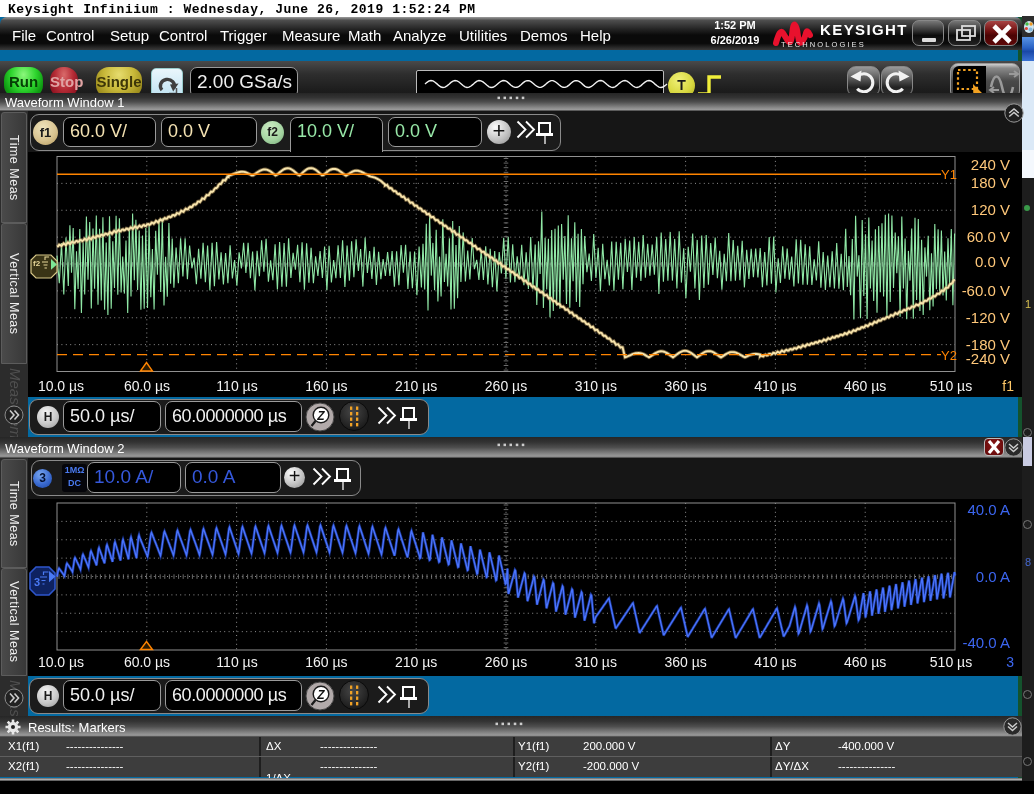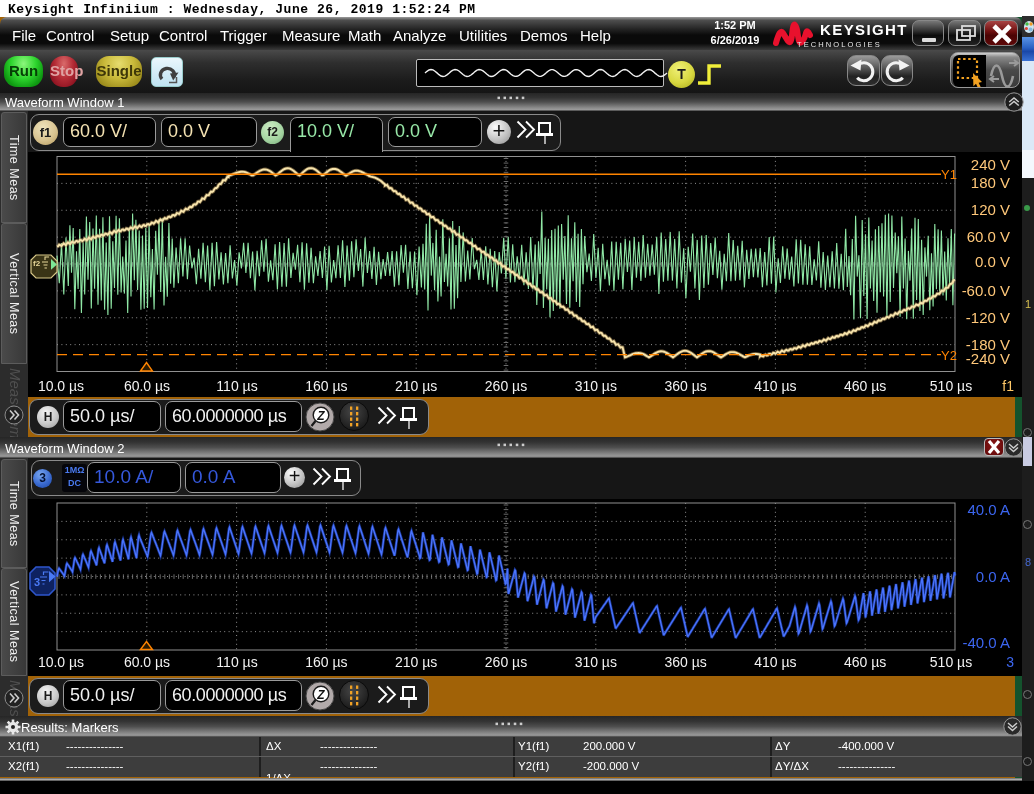--- a/index.html
+++ b/index.html
@@ -3,32 +3,32 @@
 <meta charset="utf-8">
 <style>
   * { margin:0; padding:0; box-sizing:border-box; }
   html,body { width:1034px; height:794px; overflow:hidden; background:#000; }
   body { font-family:"Liberation Sans", sans-serif; position:relative; }
   .abs { position:absolute; }
   
   #titlebar { left:0; top:0; width:1034px; height:17px; background:#fff; }
   #titlebar span { position:absolute; left:8px; top:2px; font-family:"Liberation Mono",monospace; font-weight:bold; font-size:13px; letter-spacing:0.55px; color:#000; white-space:pre; }
   
-  #app { left:0; top:17px; width:1022px; height:764px; background:#a16207; border-right:7px solid #14532d; }
+  #app { left:0; top:17px; width:1022px; height:764px; background:#0369a1; border-right:4px solid #14532d; }
   
   #menubar { left:0; top:0; width:1022px; height:33px;
     background:linear-gradient(180deg,#9c9c9c 0%,#4e4e4e 10%,#222 38%,#0a0a0a 55%,#0a0a0a 80%,#3a3a3a 100%);
     border-radius:7px 7px 0 0; }
   .mitem { position:absolute; top:10px; color:#fff; font-size:15px; }
   #clock { position:absolute; top:1px; left:690px; width:90px; text-align:center; color:#fff; font-size:11px; font-weight:bold; line-height:15px; }
   .winbtn { position:absolute; top:3px; height:26px; border-radius:7px; border:1px solid #888;
     background:linear-gradient(180deg,#777 0%,#333 40%,#0c0c0c 60%,#222 100%); }
   #btnclose { background:linear-gradient(180deg,#a94444 0%,#6b0d0d 45%,#4a0404 60%,#5e0808 100%); }
   
-  #toolbar { left:0; top:33px; width:1022px; height:43px;
+  #toolbar { left:0; top:44px; width:1022px; height:43px;
     background:linear-gradient(180deg,#4a4a4a 0%,#2e2e2e 30%,#1c1c1c 70%,#151515 100%);padding-left:36px; }
   .tbtn { position:absolute; top:6px; height:31px; border-radius:13px; color:#123; font-weight:bold; font-size:15px; text-align:center; line-height:29px; }
   .field { position:absolute; background:#000; border:1px solid #9a9a9a; border-radius:7px; color:#eee; font-size:19px; padding-left:6px; line-height:28px; height:31px; }
   
   .whead { left:0; width:1022px; height:18px;
     background:linear-gradient(180deg,#262626 0%,#333 25%,#4e4e4e 50%,#8a8a8a 82%,#999 92%,#3a3a3a 100%); }
   .whead .t { position:absolute; left:5px; top:2px; font-size:13px; color:#fff; }
   .dots { position:absolute; color:#ccc; font-size:10px; letter-spacing:2.5px; top:-1px; }
   
   .sidebar { left:0; width:28px; background:#2c2c2c; }
@@ -94,21 +94,21 @@
     <span class="mitem" style="left:348px">Math</span>
     <span class="mitem" style="left:393px">Analyze</span>
     <span class="mitem" style="left:459px">Utilities</span>
     <span class="mitem" style="left:520px">Demos</span>
     <span class="mitem" style="left:580px">Help</span>
     <div id="clock">1:52 PM<br>6/26/2019</div>
     <svg style="left:774px;top:3px" width="40" height="30" viewBox="0 0 40 30">
         <path d="M2 23 Q6 8 9 13 Q12 18 14 21 Q17 25 18 15 Q19 3 21 5 Q23 7 24 16 Q25 25 28 22 Q31 18 32 13 Q33 9 36 15" fill="none" stroke="#e8112d" stroke-width="6" stroke-linecap="round" stroke-linejoin="round"></path>
       </svg>
     <span style="position:absolute;left:820px;top:4px;color:#fff;font-size:15px;font-weight:bold;letter-spacing:1.4px">KEYSIGHT</span>
-    <span style="position:absolute;left:797px;top:22.5px;color:#e8e8e8;font-size:7.5px;letter-spacing:2.1px">TECHNOLOGIES</span>
+    <span style="position:absolute;left:781px;top:22.5px;color:#e8e8e8;font-size:7.5px;letter-spacing:2.1px">TECHNOLOGIES</span>
     <div class="winbtn" style="left:912px;width:32px">
         <svg style="left:0;top:0" width="32" height="26" viewBox="0 0 32 26">
           <rect x="9" y="17" width="14" height="4" rx="1" fill="#ddd"></rect>
         </svg>
       </div>
     <div class="winbtn" style="left:948px;width:33px">
         <svg style="left:0;top:0" width="33" height="26" viewBox="0 0 33 26">
           <rect x="13" y="5" width="13" height="10" fill="none" stroke="#ddd" stroke-width="1.8"></rect>
           <rect x="8" y="9" width="13" height="10" fill="none" stroke="#ddd" stroke-width="1.8"></rect>
         </svg>
@@ -123,20 +123,21 @@
     <div class="tbtn" style="left:4px;width:39px;background:radial-gradient(ellipse at 50% 25%,#8cf77c 0%,#2ed52e 45%,#0f9b12 75%,#0b7a0e 100%);color:#064006">Run</div>
     <div class="tbtn" style="left:50px;width:28px;background:radial-gradient(ellipse at 50% 25%,#d96a6a 0%,#b52c36 45%,#8c1220 80%,#7a0e1a 100%);color:#e0a3a3">Stop</div>
     <div class="tbtn" style="left:96px;width:46px;background:radial-gradient(ellipse at 50% 25%,#e6dc6e 0%,#c9b93a 45%,#9d8d1d 80%,#8a7c16 100%);color:#3d3608">Single</div>
     <div style="position:absolute;left:151px;top:7px;width:32px;height:30px;background:linear-gradient(180deg,#eaf6fc,#bfe3f2);border-radius:5px;border:1px solid #9cc;">
         <svg width="32" height="30" viewBox="0 0 32 30">
           <path d="M10 21 A 7 6.5 0 1 1 22 19" fill="none" stroke="#3f3f3f" stroke-width="3.4"></path>
           <path d="M26.5 14.5 l-8.5 1 3.2 7 z" fill="#3f3f3f"></path>
           <path d="M17 24.5 h7.5 v-5.5" fill="none" stroke="#555" stroke-width="1.5"></path>
         </svg>
       </div>
+    <div class="field" style="left:190px;top:6px;width:108px">2.00 GSa/s</div>
     <div class="field" style="left:416px;top:9px;width:248px;height:28px;border-radius:2px;border-color:#bbb">
         <svg width="246" height="26" viewBox="0 0 246 26">
           <path id="sinepath" d="M2 13 L2 13.0 L4 11.3 L6 10.0 L8 9.5 L10 9.9 L12 11.2 L14 12.9 L16 14.7 L18 16.0 L20 16.5 L22 16.1 L24 14.9 L26 13.2 L28 11.4 L30 10.1 L32 9.5 L34 9.9 L36 11.0 L38 12.7 L40 14.5 L42 15.9 L44 16.5 L46 16.2 L48 15.0 L50 13.4 L52 11.6 L54 10.2 L56 9.5 L58 9.8 L60 10.9 L62 12.5 L64 14.3 L66 15.8 L68 16.5 L70 16.3 L72 15.2 L74 13.5 L76 11.8 L78 10.3 L80 9.5 L82 9.7 L84 10.7 L86 12.4 L88 14.2 L90 15.6 L92 16.4 L94 16.3 L96 15.3 L98 13.7 L100 11.9 L102 10.4 L104 9.6 L106 9.7 L108 10.6 L110 12.2 L112 14.0 L114 15.5 L116 16.4 L118 16.4 L120 15.5 L122 13.9 L124 12.1 L126 10.5 L128 9.6 L130 9.6 L132 10.5 L134 12.0 L136 13.8 L138 15.4 L140 16.3 L142 16.4 L144 15.6 L146 14.1 L148 12.3 L150 10.7 L152 9.7 L154 9.6 L156 10.4 L158 11.8 L160 13.6 L162 15.3 L164 16.3 L166 16.5 L168 15.7 L170 14.2 L172 12.5 L174 10.8 L176 9.7 L178 9.5 L180 10.2 L182 11.7 L184 13.5 L186 15.1 L188 16.2 L190 16.5 L192 15.8 L194 14.4 L196 12.6 L198 11.0 L200 9.8 L202 9.5 L204 10.1 L206 11.5 L208 13.3 L210 15.0 L212 16.1 L214 16.5 L216 15.9 L218 14.6 L220 12.8 L222 11.1 L224 9.9 L226 9.5 L228 10.0 L230 11.3 L232 13.1 L234 14.8 L236 16.1 L238 16.5 L240 16.0 L242 14.7 L244 13.0" fill="none" stroke="#f0f0f0" stroke-width="1.4"></path>
         </svg>
       </div>
     <div class="circ" style="left:668px;top:11px;width:27px;height:27px;background:radial-gradient(circle at 40% 30%,#f0f078,#d8d840 55%,#a8a818);line-height:27px;font-size:14px;font-weight:bold">T</div>
     <svg style="left:697px;top:12px" width="31" height="25" viewBox="0 0 31 25">
         <path d="M1 21 h11 v-17 h12" fill="none" stroke="#f0ee3a" stroke-width="3.4"></path>
       </svg>
     <div class="winbtn" style="left:847px;top:5px;width:33px;height:31px;border-radius:9px;background:linear-gradient(180deg,#9a9a9a 0%,#5a5a5a 40%,#222 70%,#2e2e2e 100%)">
@@ -861,21 +862,21 @@
           </g>
         </svg>
       </div>
       <svg style="left:348px;top:9px" width="21" height="19" viewBox="0 0 21 19">
         <path d="M2.5 1.5 l8 8 -8 8 M11 1.5 l8 8 -8 8" fill="none" stroke="#fff" stroke-width="1.85"></path>
       </svg>
       <div class="pin" style="left:374px;top:10px"></div>
     </div>
 
   <div class="abs whead" style="top:699px;height:21px">
-      <span class="t" style="left:21px;top:4px">Results: Markers</span>
+      <span class="t" style="left:28px;top:4px">Results: Markers</span>
       <span class="dots" style="left:495px;top:2px">▪▪▪▪▪</span>
     <svg style="left:4px;top:2px" width="18" height="18" viewBox="0 0 18 18">
         <circle cx="9" cy="9" r="5.2" fill="#e8e8e8"></circle>
         <circle cx="9" cy="9" r="2" fill="#222"></circle>
         <g stroke="#e8e8e8" stroke-width="2.6">
           <path d="M9 1.5 V4 M9 14 V16.5 M1.5 9 H4 M14 9 H16.5 M3.7 3.7 L5.5 5.5 M12.5 12.5 L14.3 14.3 M14.3 3.7 L12.5 5.5 M5.5 12.5 L3.7 14.3"></path>
         </g>
       </svg>
     <svg style="left:1003px;top:1px" width="19" height="19" viewBox="0 0 19 19">
         <circle cx="9.5" cy="9.5" r="8.7" fill="#2a2a2a" stroke="#999"></circle>

